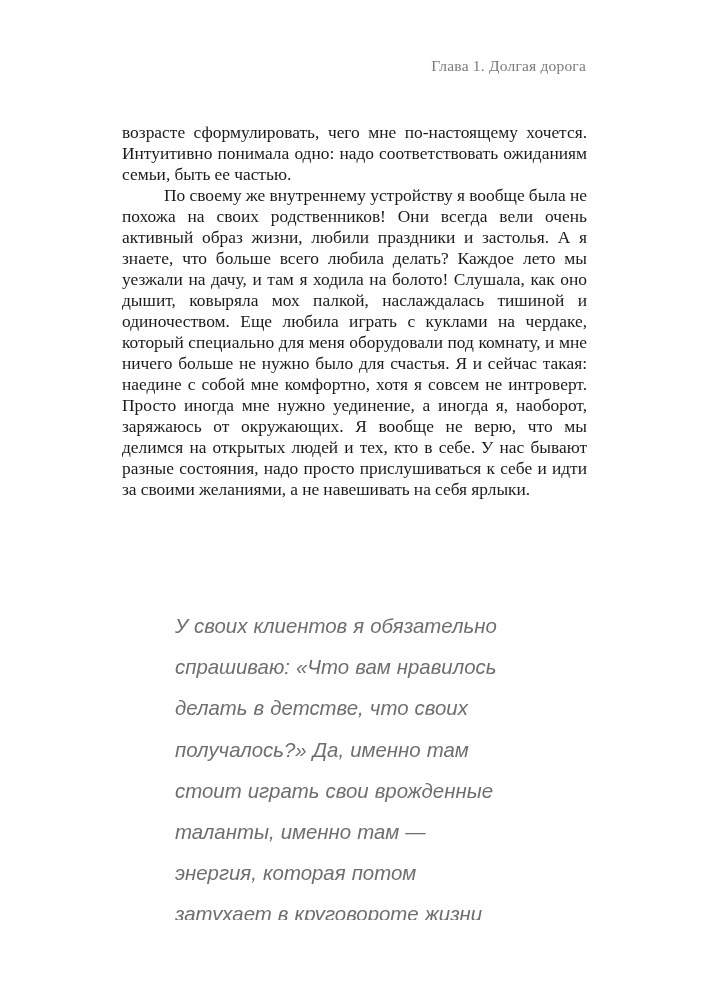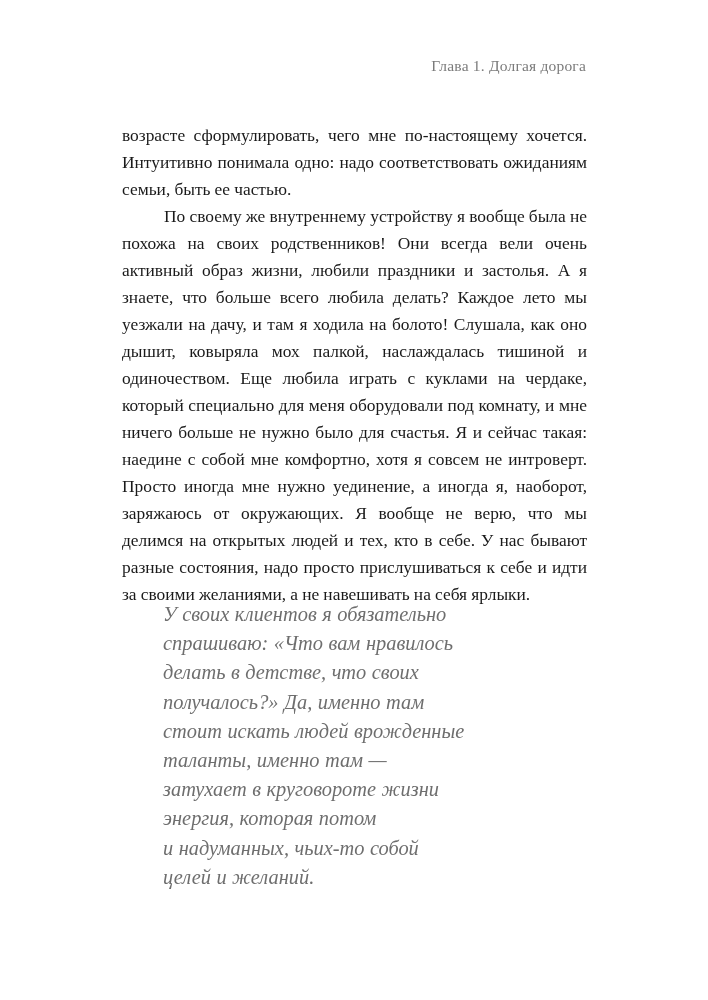--- a/index.html
+++ b/index.html
@@ -40,42 +40,42 @@
   .text-column {
     position: absolute;
     top: 122px;
     left: 122px;
     width: 465px;
   }
   .body-par {
     margin: 0;
     font-family: "Liberation Serif", "DejaVu Serif", serif;
     font-size: 17.4px;
-    line-height: 27px;
+    line-height: 21px;
     text-align: justify;
     text-align-last: left;
     color: #1a1a1a;
     hyphens: manual;
     -webkit-hyphens: manual;
     word-spacing: -0.2px;
   }
   .body-par.indented {
     text-indent: 42px;
   }
 
   
   .pull-quote {
     position: absolute;
     top: 600px;
     left: 163px;
     width: 420px;
   }
   .pull-quote p {
-    margin: 0;
-    font-family: Liberation Serif, serif;
+    margin: 12px;
+    font-family: Liberation Sans, sans-serif;
     font-style: italic;
     font-size: 20.4px;
     line-height: 29.2px;
     color: #6e6e6e;
     text-align: left;
     word-spacing: 0.4px;
   }
 
   
   .folio {
@@ -100,23 +100,23 @@
   <div class="text-column">
     <p class="body-par">возрасте сформулировать, чего мне по-настоящему хочется. Интуитивно понимала одно: надо соответствовать ожиданиям семьи, быть ее частью.</p>
     <p class="body-par indented">По своему же внутреннему устройству я вообще была не похожа на своих родственников! Они всегда вели очень активный образ жизни, любили праздники и застолья. А я знаете, что больше всего любила делать? Каждое лето мы уезжали на дачу, и там я ходила на болото! Слушала, как оно дышит, ковыряла мох палкой, наслаждалась тишиной и одиночеством. Еще любила играть с куклами на чердаке, который специально для меня оборудовали под комнату, и мне ничего больше не нужно было для счастья. Я и сейчас такая: наедине с собой мне комфортно, хотя я совсем не интроверт. Просто иногда мне нужно уединение, а иногда я, наоборот, заряжаюсь от окружающих. Я вообще не верю, что мы делимся на открытых людей и тех, кто в себе. У нас бывают разные состояния, надо просто прислушиваться к себе и идти за своими желаниями, а не навешивать на себя ярлыки.</p>
   </div>
 
   <div class="pull-quote">
     <p>У своих клиентов я обязательно</p>
     <p>спрашиваю: «Что вам нравилось</p>
     <p>делать в детстве, что своих</p>
     <p>получалось?» Да, именно там</p>
-    <p>стоит искать людей врожденные</p>
+    <p>стоит играть свои врожденные</p>
     <p>таланты, именно там —</p>
+    <p>энергия, которая потом</p>
     <p>затухает в круговороте жизни</p>
-    <p>энергия, которая потом</p>
     <p>и надуманных, чьих-то собой</p>
     <p>целей и желаний.</p>
   </div>
 
   <div class="folio">17</div>
 
 </div>
 
 </body></html>

